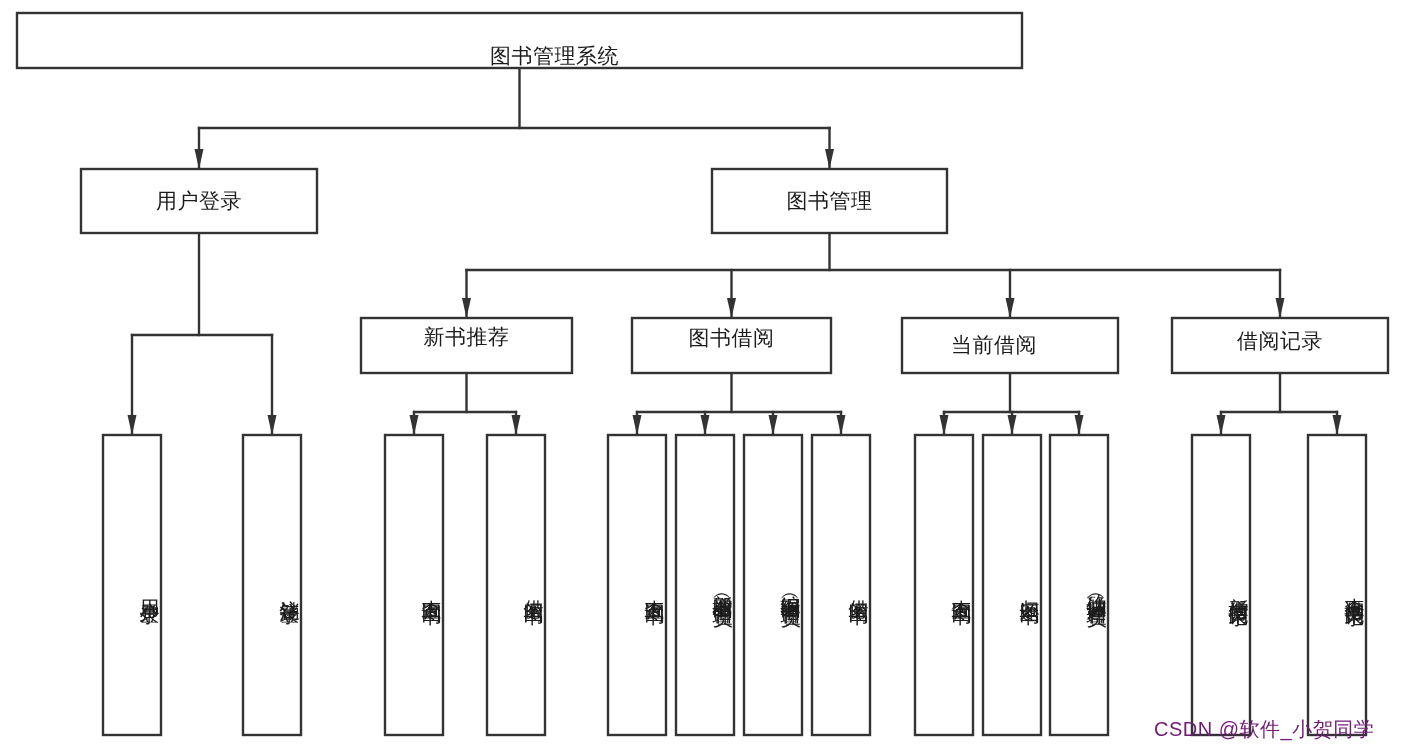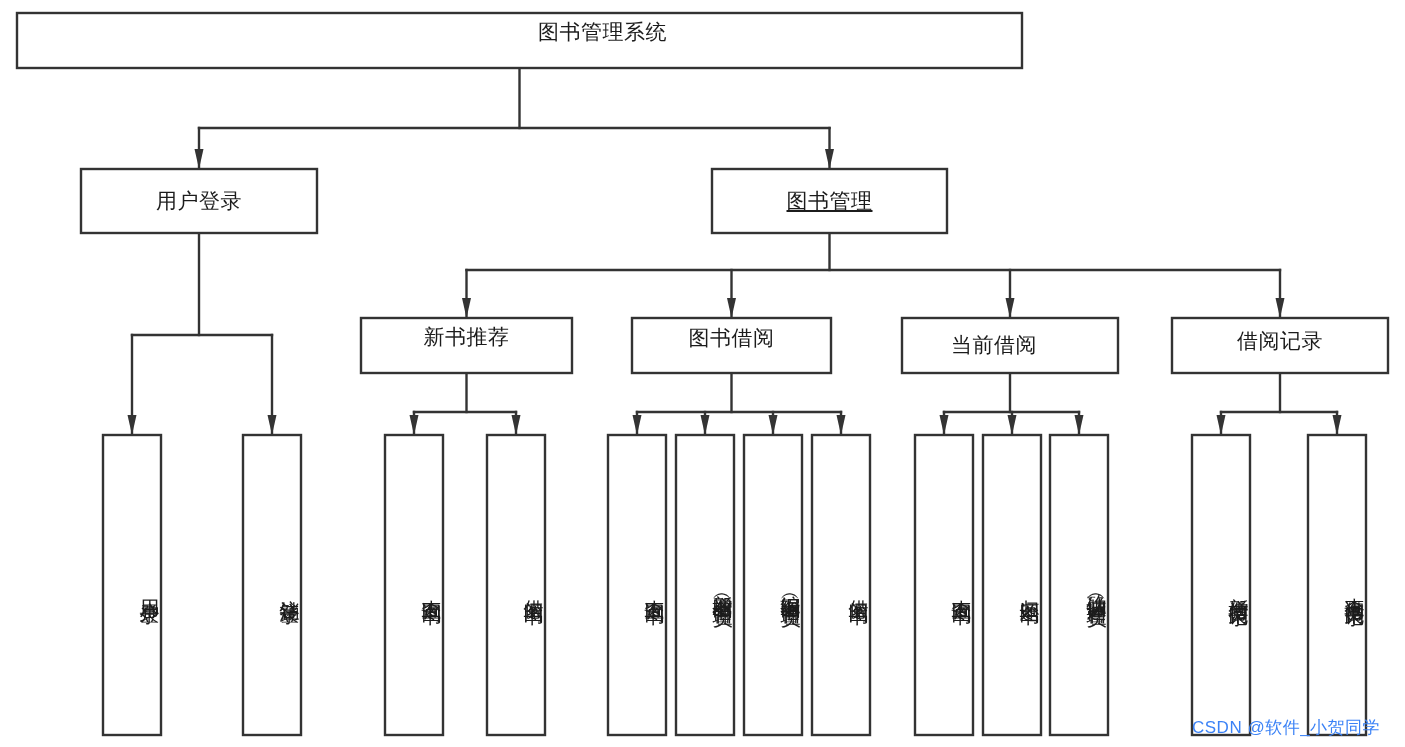--- a/index.html
+++ b/index.html
@@ -59,24 +59,24 @@
     text-orientation: upright;
     align-items: flex-start;
     justify-content: center;
     font-size: 20px;
     letter-spacing: 2px;
     padding-top: 6px;
     box-sizing: border-box;
   }
   .watermark {
     position: absolute;
-    left: 1192px;
+    left: 1154px;
     top: 716px;
-    font-size: 17px;
-    color: #3b82f6;
+    font-size: 20px;
+    color: #701a75;
     white-space: nowrap;
     letter-spacing: 0.5px;
   }
 </style>
 </head>
 <body>
 
 <div id="diagram-root">
 
   <svg id="tree-svg" viewBox="0 0 1405 747" xmlns="http://www.w3.org/2000/svg">
@@ -152,23 +152,23 @@
         <rect x="812" y="435" width="58" height="300" class="node-box"></rect>
         <rect x="915" y="435" width="58" height="300" class="node-box"></rect>
         <rect x="983" y="435" width="58" height="300" class="node-box"></rect>
         <rect x="1050" y="435" width="58" height="300" class="node-box"></rect>
         <rect x="1192" y="435" width="58" height="300" class="node-box"></rect>
         <rect x="1308" y="435" width="58" height="300" class="node-box"></rect>
       </g>
   </svg>
 
   <div id="labels-layer">
-      <div class="node-label" style="left: 17px; top: 5px; width: 1075px; height: 55px; margin-left: 48px;">图书管理系统</div>
+      <div class="node-label" style="left: 17px; top: 29px; width: 1075px; height: 55px;">图书管理系统</div>
       <div class="node-label" style="left: 81px; top: 169px; width: 236px; height: 64px;">用户登录</div>
-      <div class="node-label" style="left: 712px; top: 169px; width: 235px; height: 64px; text-decoration: underline;">图书管理</div>
+      <div class="node-label" style="left: 712px; top: 169px; width: 235px; height: 64px;">图书管理</div>
       <div class="node-label" style="left: 361px; top: 318px; width: 211px; height: 39px;">新书推荐</div>
       <div class="node-label" style="left: 632px; top: 318px; width: 199px; height: 40px;">图书借阅</div>
       <div class="node-label" style="left: 902px; top: 318px; width: 184px; height: 55px;">当前借阅</div>
       <div class="node-label" style="left: 1172px; top: 318px; width: 216px; height: 46px;">借阅记录</div>
       <div class="node-label vertical" style="left: 103px; top: 435px; width: 58px; height: 300px;">用户登录</div>
       <div class="node-label vertical" style="left: 243px; top: 435px; width: 58px; height: 300px;">注销登录</div>
       <div class="node-label vertical" style="left: 385px; top: 435px; width: 58px; height: 300px;">查询图书</div>
       <div class="node-label vertical" style="left: 487px; top: 435px; width: 58px; height: 300px;">借阅图书</div>
       <div class="node-label vertical" style="left: 608px; top: 435px; width: 58px; height: 300px;">查询图书</div>
       <div class="node-label vertical" style="left: 676px; top: 435px; width: 58px; height: 300px;">新增图书（管理员）</div>

